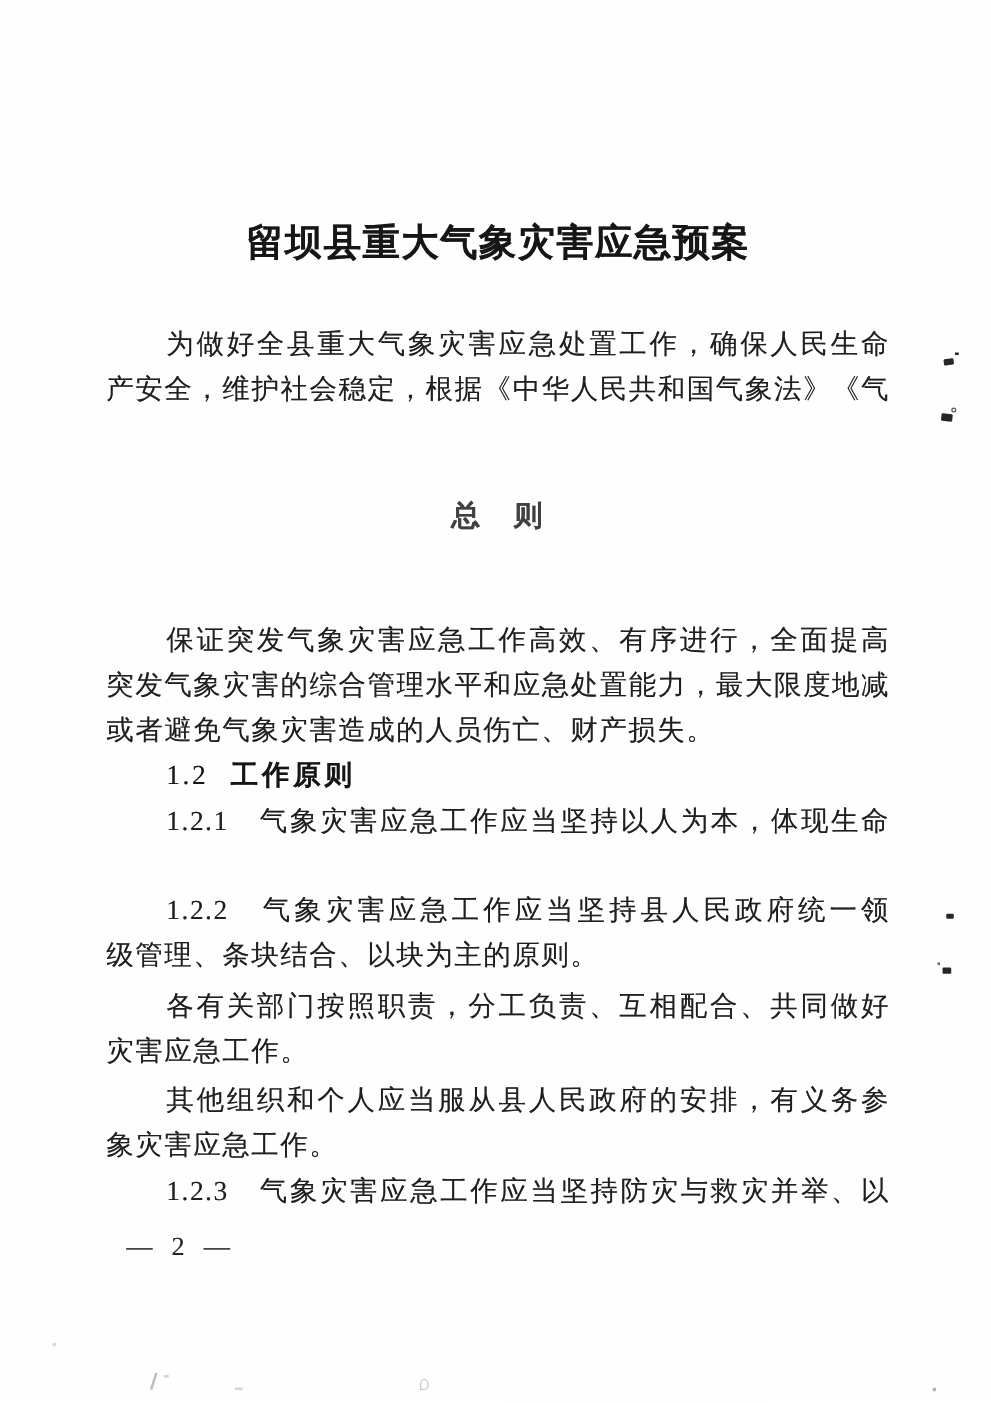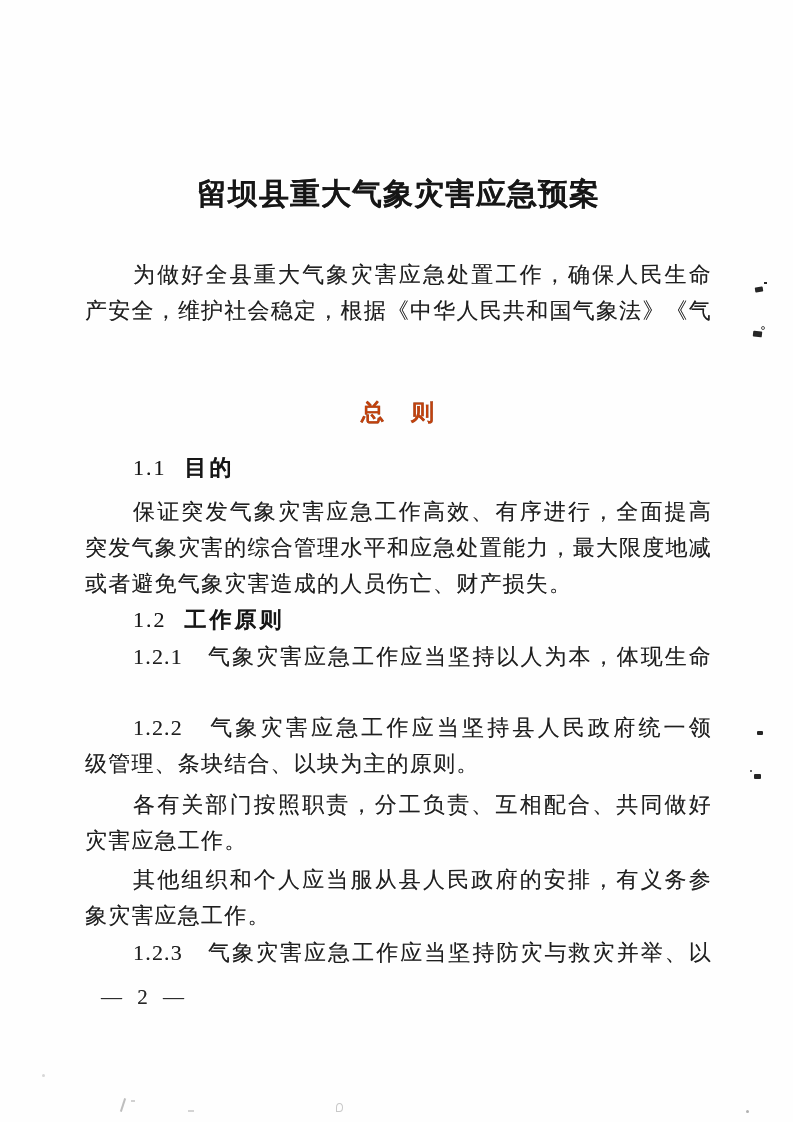--- a/index.html
+++ b/index.html
@@ -67,21 +67,21 @@
     top: 394px;
     left: 0;
     width: 100%;
     height: 36px;
     line-height: 36px;
     text-align: center;
     font-family: "Liberation Sans", "DejaVu Sans", sans-serif;
     font-weight: 700;
     font-size: 23px;
     letter-spacing: 2px;
-    color: #c2410c;
+    color: #404040;
     text-shadow: 0 0 0.4px rgba(0,0,0,0.5);
   }
   .sec-heading {
     position: absolute;
     left: 0;
     width: 100%;
     height: 36px;
     line-height: 36px;
     padding-left: 48px;
     font-size: 22px;
@@ -137,23 +137,20 @@
 
     <h1 class="doc-title">留坝县重大气象灾害应急预案</h1>
 
     <div class="para" style="top:257px">
       <div class="line just ind">为做好全县重大气象灾害应急处置工作，确保人民生命财</div>
       <div class="line just">产安全，维护社会稳定，根据《中华人民共和国气象法》《气</div>
     </div>
 
     <div class="chapter-heading">总　则</div>
 
-    <div class="sec-heading" style="top:450px">
-      <span class="sec-num">1.1</span><span class="sec-label">目的</span>
-    </div>
 
     <div class="para" style="top:494px">
       <div class="line just ind">保证突发气象灾害应急工作高效、有序进行，全面提高应对</div>
       <div class="line just">突发气象灾害的综合管理水平和应急处置能力，最大限度地减轻</div>
       <div class="line">或者避免气象灾害造成的人员伤亡、财产损失。</div>
     </div>
 
     <div class="sec-heading" style="top:602px">
       <span class="sec-num">1.2</span><span class="sec-label">工作原则</span>
     </div>

